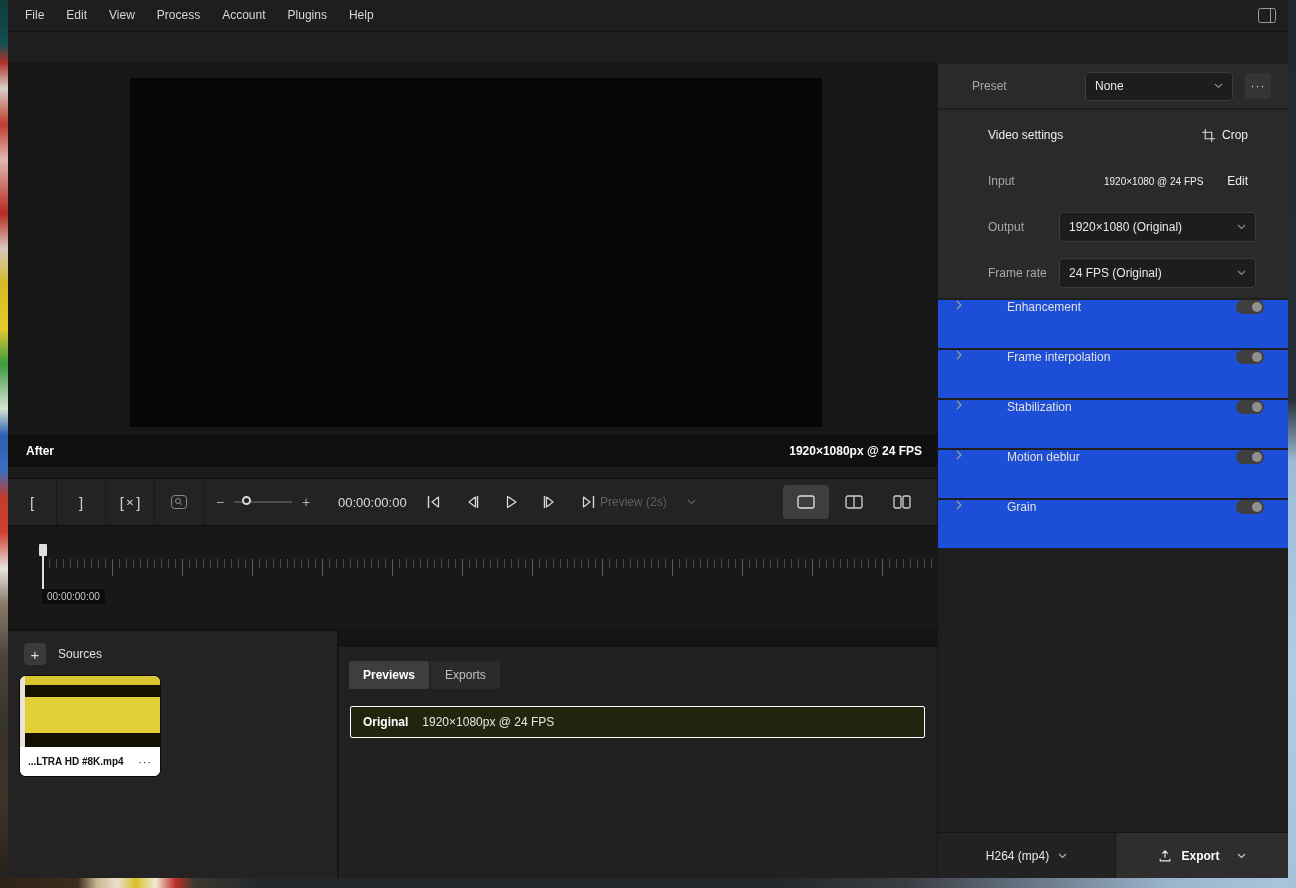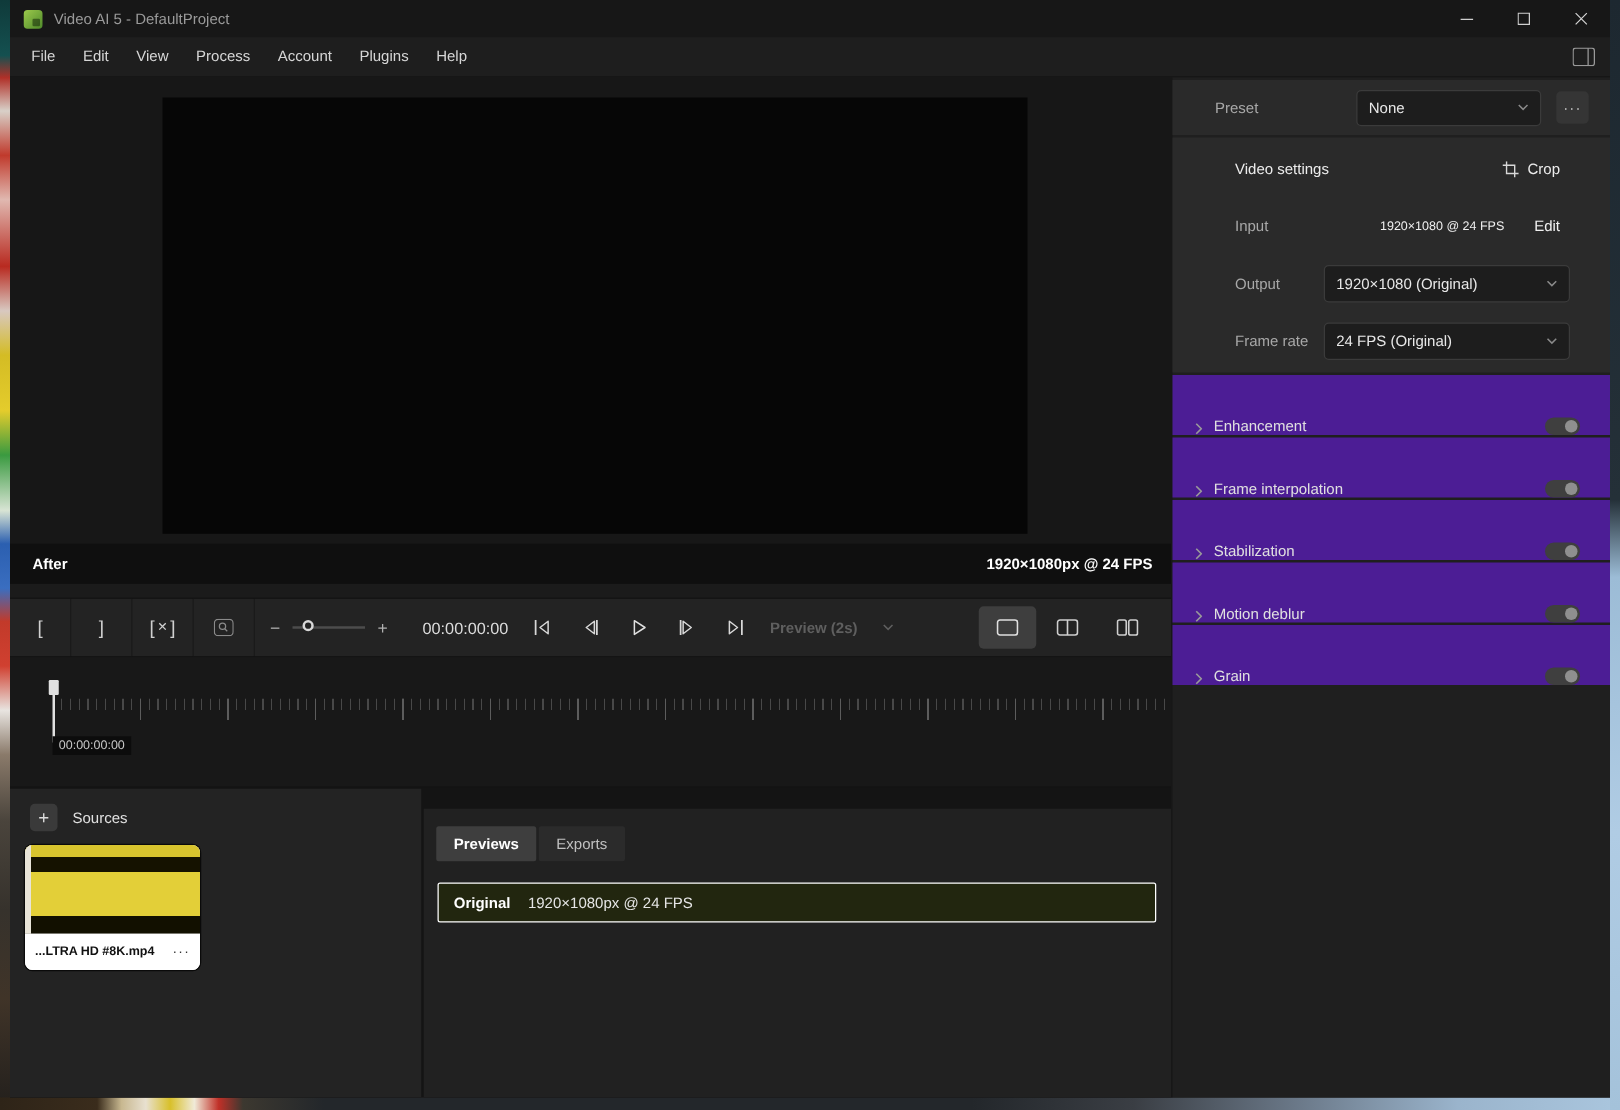--- a/index.html
+++ b/index.html
@@ -63,21 +63,21 @@
   .tb-btn .x-small { font-size:10px; color:#d0d0d0; margin:0 1px; }
   .tb-btn.dim { color:#8a8a8a; }
   .zoom { display:flex; align-items:center; margin-left:6px; color:#aaa; }
   .zoom-sym { width:20px; text-align:center; font-size:14px; color:#b0b0b0; }
   .zoom-track { width:58px; height:2px; background:#4c4c4c; position:relative; margin:0 4px; }
   .zoom-knob { position:absolute; left:8px; top:-5px; width:9px; height:9px;
     border:2px solid #d8d8d8; border-radius:50%; background:#232323; }
   .timecode { margin-left:22px; color:#dcdcdc; font-size:13px; width:74px; }
   .transport { display:flex; align-items:center; margin-left:14px; gap:24px; }
   .t-btn { display:flex; align-items:center; justify-content:center; }
-  .preview-dd { margin-left:20px; display:flex; align-items:center; gap:20px; color:#5f5f5f; font-size:12px;font-weight:bold; }
+  .preview-dd { margin-left:4px; display:flex; align-items:center; gap:20px; color:#5f5f5f; font-size:12px; }
   .view-group { margin-left:auto; margin-right:-36px; display:flex; align-items:center; gap:2px; }
   .view-btn { width:46px; height:34px; display:flex; align-items:center; justify-content:center; border-radius:4px; }
   .view-btn.active { background:#3e3e3e; }
 
   
   .timeline { position:absolute; top:464px; left:0; right:0; height:105px; background:#181818;
     border-bottom:2px solid #131313; }
   .ruler-minor { position:absolute; left:34px; right:0; top:33px; height:9px;
     background:repeating-linear-gradient(90deg,#484848 0 1px,transparent 1px 7px); }
   .ruler-major { position:absolute; left:34px; right:0; top:33px; height:17px;
@@ -124,21 +124,21 @@
   .dots-btn { width:26px; height:26px; background:#353535; border-radius:4px; margin-left:12px;
     display:flex; align-items:center; justify-content:center; color:#cfcfcf; font-size:12px; letter-spacing:1px; }
   .vs-block { background:#2a2a2a; margin-bottom:2px; padding:2px 16px; }
   .vs-row { height:46px; display:flex; align-items:center; position:relative; }
   .vs-title { color:#ececec; font-size:12px; margin-left:34px; }
   .crop-btn { position:absolute; right:24px; display:flex; align-items:center; gap:7px;
     color:#ececec; font-size:12px; }
   .input-value { position:absolute; left:150px; color:#f0f0f0; font-size:10px; }
   .edit-btn { position:absolute; right:24px; color:#f0f0f0; font-size:12px; }
   .dd-wide { position:absolute; right:16px; width:197px; height:30px; }
-  .section-row { height:48px; background:#4c1d95; margin-bottom:2px; display:flex; align-items:flex-end; }
+  .section-row { height:48px; background:#1d4ed8; margin-bottom:2px; display:flex; align-items:flex-start;gap:36px; }
   .chev-wrap { margin-left:18px; }
   .section-label { margin-left:9px; color:#e0e0e0; font-size:12px; }
   .toggle { margin-left:auto; margin-right:24px; width:28px; height:14px; border-radius:7px;
     background:#3f3f3f; position:relative; }
   .toggle .knob { position:absolute; right:2px; top:2px; width:10px; height:10px; border-radius:50%; background:#8f8f8f; }
 
   
   .export-bar { position:absolute; left:0; right:0; bottom:0; height:46px; display:flex;
     border-top:1px solid #161616; }
   .format-half { width:178px; flex:none; background:#222; display:flex; align-items:center;
@@ -149,41 +149,20 @@
 </style>
 </head>
 <body>
 
 <div class="desktop-left"></div>
 <div class="desktop-bottom"></div>
 <div class="desktop-right"></div>
 
 <div class="window">
 
-  <div class="titlebar">
-    <div class="app-logo"></div>
-    <div class="title-text">Video AI 5 - DefaultProject</div>
-    <div class="win-controls">
-      <div class="win-btn">
-        <svg width="11" height="11">
-            <path d="M0.5 5.5h10" stroke="#cfcfcf" fill="none"></path>
-          </svg>
-      </div>
-      <div class="win-btn">
-        <svg width="10" height="10">
-            <rect x="0.5" y="0.5" width="9" height="9" fill="none" stroke="#cfcfcf"></rect>
-          </svg>
-      </div>
-      <div class="win-btn">
-        <svg width="10" height="10">
-            <path d="M0.5 0.5l9 9M9.5 0.5l-9 9" stroke="#cfcfcf" fill="none"></path>
-          </svg>
-      </div>
-    </div>
-  </div>
 
   <div class="menubar">
     <span class="menu-item">File</span>
     <span class="menu-item">Edit</span>
     <span class="menu-item">View</span>
     <span class="menu-item">Process</span>
     <span class="menu-item">Account</span>
     <span class="menu-item">Plugins</span>
     <span class="menu-item">Help</span>
     <span class="panel-toggle">
@@ -442,16 +421,33 @@
           <svg width="6" height="10" viewBox="0 0 6 10">
               <path d="M1 1l4 4-4 4" fill="none" stroke="#9a9a9a" stroke-width="1.3"></path>
             </svg>
         </span>
         <span class="section-label">Grain</span>
         <div class="toggle">
             <div class="knob"></div>
           </div>
       </div>
 
+      <div class="export-bar">
+        <div class="format-half">
+          <span>H264 (mp4)</span>
+          <svg width="9" height="6" viewBox="0 0 9 6">
+            <path d="M1 1l3.5 3.5L8 1" fill="none" stroke="#b0b0b0" stroke-width="1.2"></path>
+          </svg>
+        </div>
+        <div class="export-half">
+          <svg width="14" height="14" viewBox="0 0 16 16">
+            <path d="M8 10V2.5M4.8 5.2L8 2l3.2 3.2M2.5 11v2.5h11V11" fill="none" stroke="#e8e8e8" stroke-width="1.3"></path>
+          </svg>
+          <span>Export</span>
+          <svg class="export-chev" width="9" height="6" viewBox="0 0 9 6">
+            <path d="M1 1l3.5 3.5L8 1" fill="none" stroke="#c8c8c8" stroke-width="1.2"></path>
+          </svg>
+        </div>
+      </div>
 
     </div>
   </div>
 </div>
 
 </body></html>

